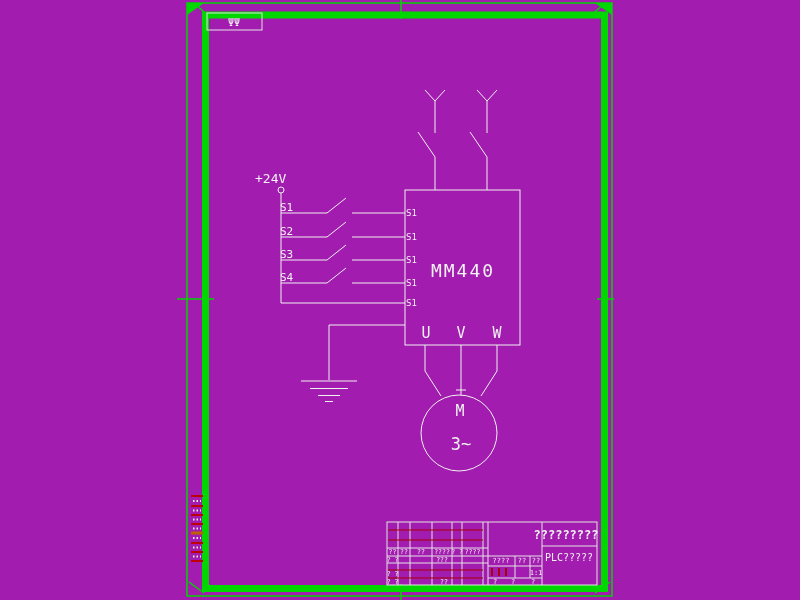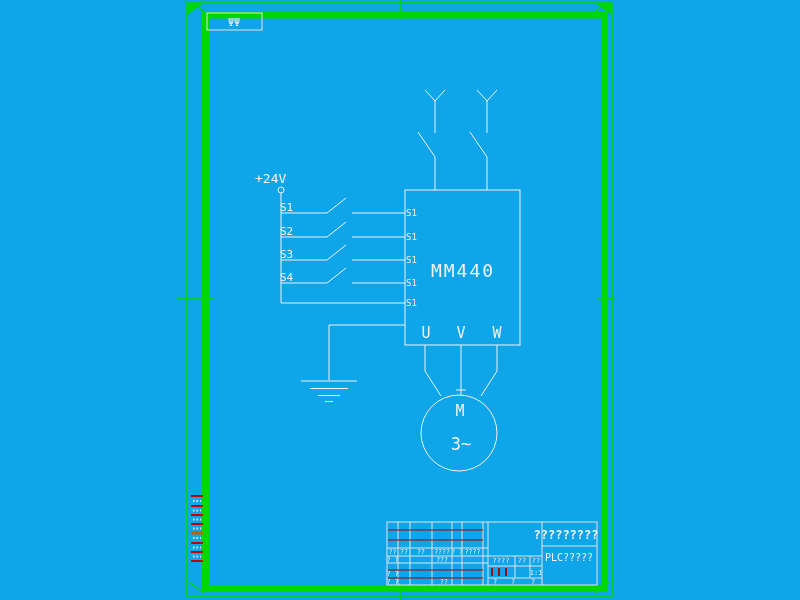--- a/index.html
+++ b/index.html
@@ -1,16 +1,16 @@
 <!DOCTYPE html>
 <html><head>
 <meta charset="utf-8">
 <style>
   html,body{margin:0;padding:0;background:#000;}
-  #stage{position:relative;width:800px;height:600px;background:#0ea5e9;overflow:hidden;
+  #stage{position:relative;width:800px;height:600px;background:#a21caf;overflow:hidden;
          font-family:"DejaVu Sans Mono", monospace;}
   svg{position:absolute;left:0;top:0;}
   text{fill:#f2f2f2;}
   .wire{stroke:#f2f2f2;stroke-width:1;fill:none;}
   .tbl{stroke:#e4e4e4;stroke-width:1;fill:none;}
   .red{stroke:#a40000;stroke-width:1.2;fill:none;}
   .grn{stroke:#00d600;fill:none;}
 </style>
 </head>
 <body>

